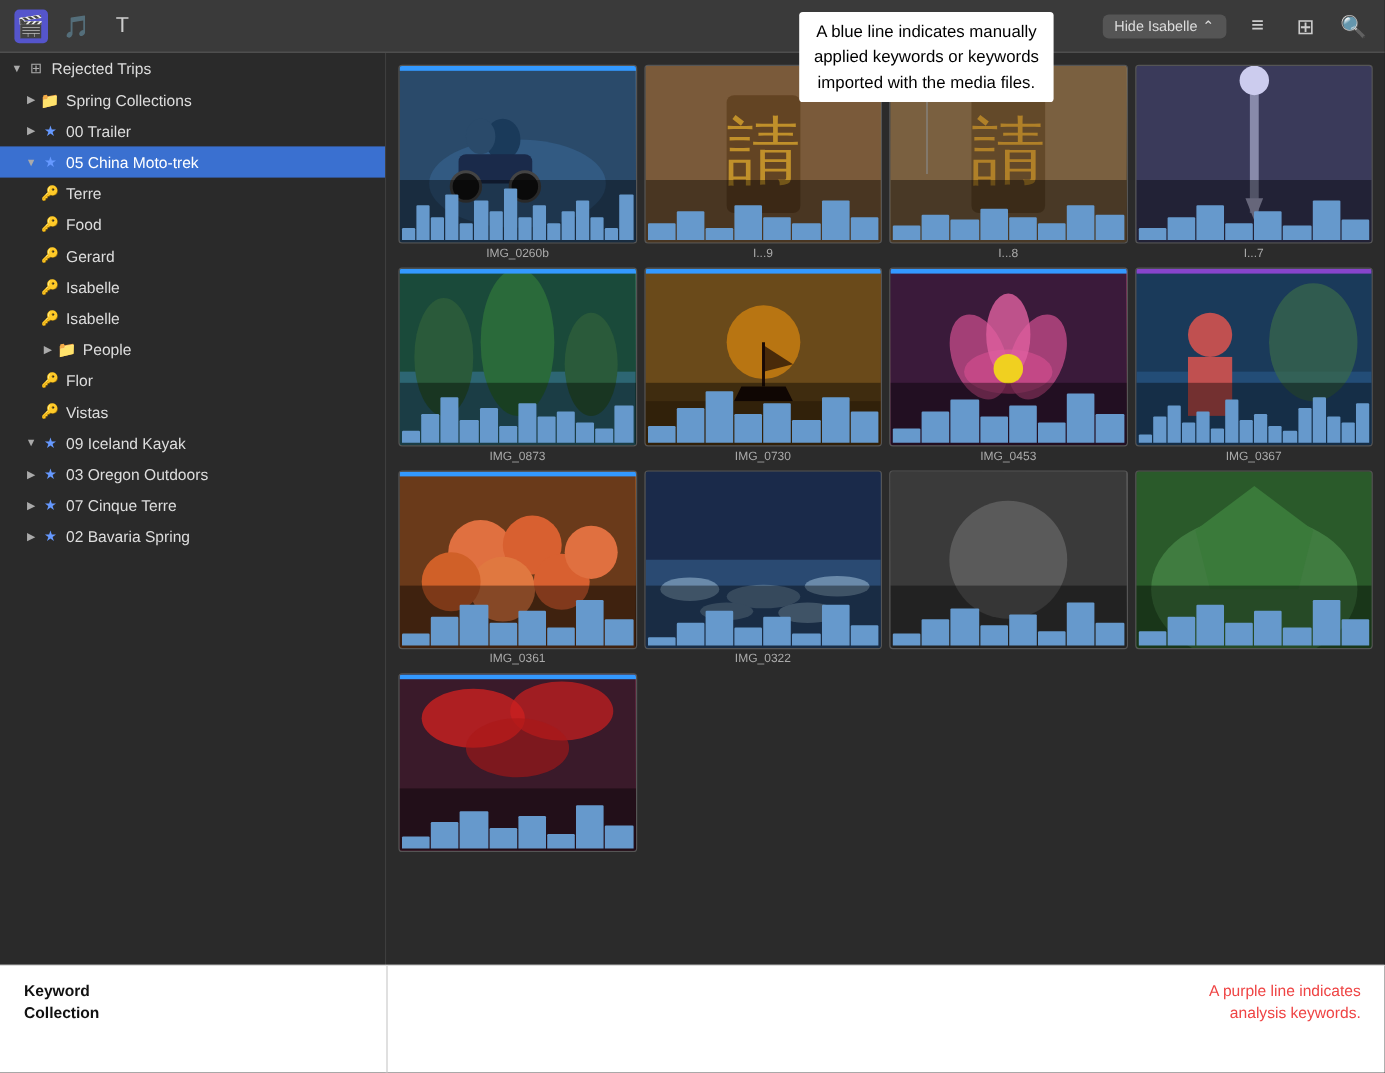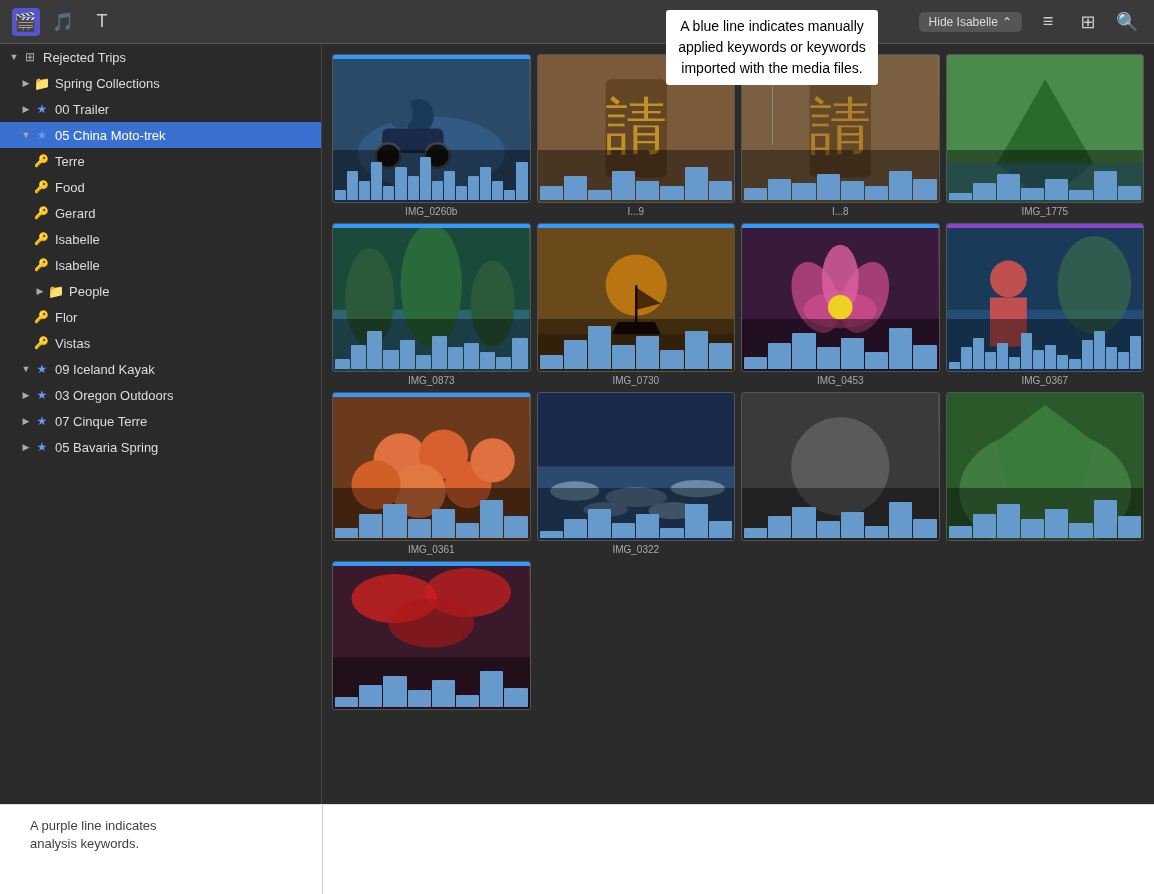--- a/index.html
+++ b/index.html
@@ -331,21 +331,21 @@
       <span class="indent1"></span>
       <span class="sidebar-chevron">▶</span>
       <span class="sidebar-icon icon-star">★</span>
       <span>07 Cinque Terre</span>
     </div>
 
     <div class="sidebar-item">
       <span class="indent1"></span>
       <span class="sidebar-chevron">▶</span>
       <span class="sidebar-icon icon-star">★</span>
-      <span>05 Bavaria Spring</span>
+      <span>02 Bavaria Spring</span>
     </div>
   </div>
 
   <div class="content">
     <div class="photo-grid">
 
       <div class="photo-cell">
         <div class="photo-thumb bg-moto">
           <div class="photo-stripe-blue"></div>
           <svg width="100%" height="100%" viewBox="0 0 160 120" preserveAspectRatio="xMidYMid slice" xmlns="http://www.w3.org/2000/svg">
@@ -422,46 +422,45 @@
               <div class="waveform-bar" style="height:40%"></div>
                 <div class="waveform-bar" style="height:30%"></div>
               <div class="waveform-bar" style="height:60%"></div>
                 <div class="waveform-bar" style="height:45%"></div>
             </div>
           </div>
         </div>
         <div class="photo-label">I...8</div>
       </div>
 
-
-      <div class="photo-cell">
-        <div class="photo-thumb bg-mountain">
-          <svg width="100%" height="100%" viewBox="0 0 160 120" preserveAspectRatio="xMidYMid slice" xmlns="http://www.w3.org/2000/svg">
-            <rect width="160" height="120" fill="#4a8a4a"></rect>
-
-            <polygon points="80,20 40,90 120,90" fill="#2a6a2a"></polygon>
-
-            <rect x="0" y="88" width="160" height="32" fill="#3a7a8a" opacity="0.7"></rect>
-            <polygon points="80,120 40,88 120,88" fill="#2a5a6a" opacity="0.5"></polygon>
-          </svg>
-          <div class="photo-waveform">
-            <div class="waveform-bars">
-              <div class="waveform-bar" style="height:15%"></div>
-                <div class="waveform-bar" style="height:35%"></div>
-              <div class="waveform-bar" style="height:55%"></div>
-                <div class="waveform-bar" style="height:25%"></div>
-              <div class="waveform-bar" style="height:45%"></div>
-                <div class="waveform-bar" style="height:20%"></div>
+      <div class="photo-cell">
+        <div class="photo-thumb bg-needle">
+          <svg width="100%" height="100%" viewBox="0 0 160 120" preserveAspectRatio="xMidYMid slice" xmlns="http://www.w3.org/2000/svg">
+            <rect width="160" height="120" fill="#3a3a5a"></rect>
+
+            <rect x="77" y="10" width="6" height="90" fill="#888aaa"></rect>
+            <circle cx="80" cy="10" r="10" fill="#ccccee"></circle>
+            <polygon points="80,105 74,90 86,90" fill="#aaaacc"></polygon>
+          </svg>
+          <div class="photo-waveform">
+            <div class="waveform-bars">
+              <div class="waveform-bar" style="height:20%"></div>
+                <div class="waveform-bar" style="height:40%"></div>
               <div class="waveform-bar" style="height:60%"></div>
                 <div class="waveform-bar" style="height:30%"></div>
-            </div>
-          </div>
-        </div>
-        <div class="photo-label">IMG_1775</div>
-      </div>
+              <div class="waveform-bar" style="height:50%"></div>
+                <div class="waveform-bar" style="height:25%"></div>
+              <div class="waveform-bar" style="height:70%"></div>
+                <div class="waveform-bar" style="height:35%"></div>
+            </div>
+          </div>
+        </div>
+        <div class="photo-label">I...7</div>
+      </div>
+
 
       <div class="photo-cell">
         <div class="photo-thumb bg-river">
           <div class="photo-stripe-blue"></div>
           <svg width="100%" height="100%" viewBox="0 0 160 120" preserveAspectRatio="xMidYMid slice" xmlns="http://www.w3.org/2000/svg">
             <rect width="160" height="120" fill="#1a4a3a"></rect>
             <rect x="0" y="70" width="160" height="50" fill="#3a7a9a" opacity="0.6"></rect>
 
             <ellipse cx="30" cy="60" rx="20" ry="40" fill="#2a5a3a"></ellipse>
             <ellipse cx="80" cy="50" rx="25" ry="50" fill="#2a6a3a"></ellipse>
@@ -719,16 +718,19 @@
     <span>A blue line indicates manually<br>applied keywords or keywords<br>imported with the media files.</span>
   </div>
   
   <div style="width:1px; height:60px; background:#888; margin:0 auto;"></div>
 </div>
 
 <div style="position:absolute; bottom:0; left:0; right:0; height:90px; background:white; display:flex; align-items:flex-start; padding:12px 20px 10px; gap:0; z-index:50; border-top:1px solid #ddd;">
 
   <div style="position:absolute; top:0; left:322px; width:1px; height:100%; background:#ccc;"></div>
 
-  <div style="flex:1; font-size:13px; color:#404040; line-height:1.4; padding-left:10px;">
+  <div style="width:322px; font-size:13px; color:#111; line-height:1.4;">
+    <strong>Keyword<br>Collection</strong>
+  </div>
+  <div style="flex:1; font-size:13px; color:#ef4444; line-height:1.4; padding-left:10px;text-align:right;">
     <span>A purple line indicates<br>analysis keywords.</span>
   </div>
 </div>
 
 </body></html>

